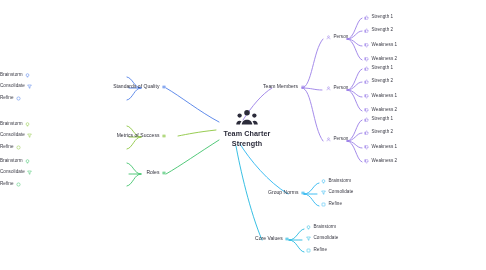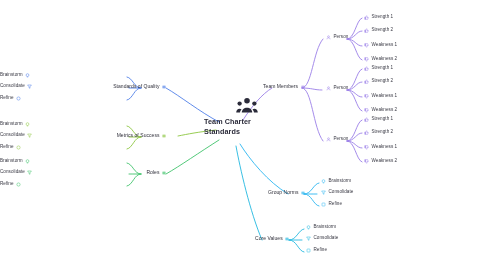--- a/index.html
+++ b/index.html
@@ -9,22 +9,23 @@
     font-family:"Liberation Sans", sans-serif;
     overflow:hidden;
     position:relative;
   }
   #canvas{position:absolute;left:0;top:0;width:486px;height:270px;}
   svg.links{position:absolute;left:0;top:0;width:486px;height:270px;pointer-events:none;}
 
   
   .center{
     position:absolute;
-    left:204px;top:96px;
+    left:204px;top:108px;
     width:86px;
+    text-align:center;
   }
   .center .ic{
     display:block;margin:0 auto 3px auto;width:22px;height:18px;
   }
   .center .ttl{
     font-size:7.2px;font-weight:bold;color:#2b2b3a;line-height:1.45;
     letter-spacing:.1px;
   }
 
   
@@ -117,21 +118,21 @@
     <svg class="ic" viewBox="0 0 24 20" fill="#2b2b3a">
       <circle cx="12" cy="5.2" r="3.1"></circle>
       <path d="M6.2 18.4c0-3.2 2.6-5.4 5.8-5.4s5.8 2.2 5.8 5.4z"></path>
       <circle cx="3.8" cy="8.4" r="2.4"></circle>
       <path d="M0 18.4c0-2.4 1.7-4.1 3.8-4.1 .8 0 1.5.2 2.1.6-1 1-1.6 2.2-1.6 3.5z"></path>
       <circle cx="20.2" cy="8.4" r="2.4"></circle>
       <path d="M24 18.4h-4.3c0-1.3-.6-2.5-1.6-3.5.6-.4 1.3-.6 2.1-.6 2.1 0 3.8 1.7 3.8 4.1z"></path>
     </svg>
     <div class="ttl">
       <span>Team Charter</span><br>
-      <span>Standards</span>
+      <span>Strength</span>
     </div>
   </div>
 
   <div class="node l lvl1 c-blue" style="left:0;top:84px;width:166px;justify-content:flex-start;">
     <span class="tag">
       <svg viewBox="0 0 10 10" stroke="#4f7fe8" stroke-width="1.3" fill="none">
           <path d="M3 1v8M7 1v8M1 3.5h8M1 6.5h8"></path>
         </svg>
     </span>
     <span class="lbl">Standards of Quality</span>

